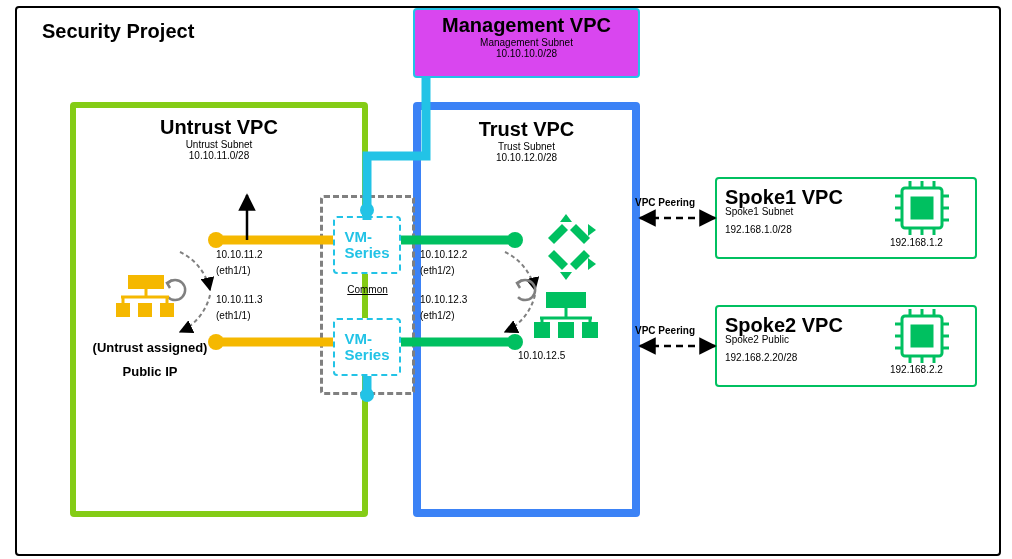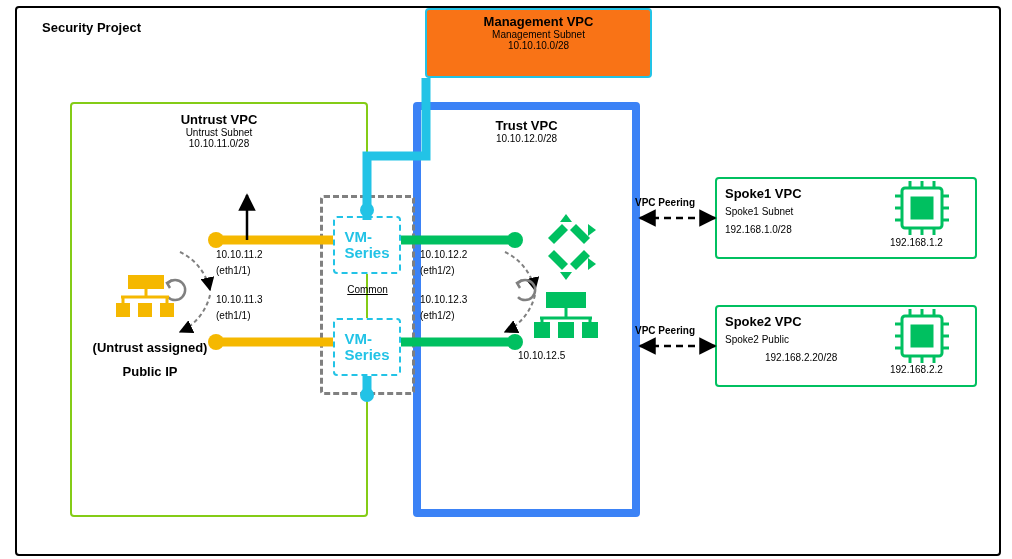--- a/index.html
+++ b/index.html
@@ -1,60 +1,61 @@
 <!DOCTYPE html>
 <html><head>
 <meta charset="utf-8">
 <style>
   html,body{margin:0;padding:0;}
   body{font-family:Arial,Helvetica,sans-serif;font-size:13px;color:#000;}
   .canvas{position:relative;width:1012px;height:559px;box-sizing:border-box;}
   .outer{position:absolute;left:15px;top:6px;width:982px;height:546px;border:2px solid #000;border-radius:4px;}
   .box{position:absolute;box-sizing:border-box;border-radius:4px;}
-  .title{font-weight:700;font-size:13px;}
+  .title{font-weight:700;font-size:20px;}
   .sub{font-size:10px;}
   .center{text-align:center;}
   .bold{font-weight:700;}
   svg{position:absolute;left:0;top:0;}
 </style>
 </head>
 <body>
 
 <div class="canvas">
   <div class="outer"></div>
 
   <div style="position:absolute;left:42px;top:20px;" class="title">Security Project</div>
 
-  <div class="box" style="left:413px;top:8px;width:227px;height:70px;border:2px solid #22c3e6;background:#f97316;margin-left:12px;">
+  <div class="box" style="left:413px;top:8px;width:227px;height:70px;border:2px solid #22c3e6;background:#d946ef;">
     <div class="center title" style="margin-top:4px;">Management VPC</div>
     <div class="center sub">Management Subnet</div>
     <div class="center sub">10.10.10.0/28</div>
   </div>
 
-  <div class="box" style="left:70px;top:102px;width:298px;height:415px;border:2px solid #84cc16;">
+  <div class="box" style="left:70px;top:102px;width:298px;height:415px;border:6px solid #84cc16;">
     <div class="center title" style="margin-top:8px;">Untrust VPC</div>
     <div class="center sub">Untrust Subnet</div>
     <div class="center sub">10.10.11.0/28</div>
   </div>
 
   <div class="box" style="left:413px;top:102px;width:227px;height:415px;border:8px solid #3b82f6;">
     <div class="center title" style="margin-top:8px;">Trust VPC</div>
+    <div class="center sub">Trust Subnet</div>
     <div class="center sub">10.10.12.0/28</div>
   </div>
 
   <div class="box" style="left:715px;top:177px;width:262px;height:82px;border:2px solid #00c060;"></div>
   <div style="position:absolute;left:725px;top:186px;" class="title">Spoke1 VPC</div>
   <div style="position:absolute;left:725px;top:206px;" class="sub">Spoke1 Subnet</div>
   <div style="position:absolute;left:725px;top:224px;" class="sub">192.168.1.0/28</div>
   <div style="position:absolute;left:890px;top:237px;" class="sub center">192.168.1.2</div>
 
   <div class="box" style="left:715px;top:305px;width:262px;height:82px;border:2px solid #00c060;"></div>
   <div style="position:absolute;left:725px;top:314px;" class="title">Spoke2 VPC</div>
   <div style="position:absolute;left:725px;top:334px;" class="sub">Spoke2 Public</div>
-  <div style="position:absolute;left:765px;top:352px;" class="sub">192.168.2.20/28</div>
+  <div style="position:absolute;left:725px;top:352px;" class="sub">192.168.2.20/28</div>
   <div style="position:absolute;left:890px;top:364px;" class="sub center">192.168.2.2</div>
 
   <div class="box" style="left:320px;top:195px;width:95px;height:200px;border:3px dashed #808080;"></div>
   <div style="position:absolute;left:320px;top:284px;width:95px;text-decoration:underline;" class="center sub">Common</div>
 
   <div class="box" style="left:333px;top:216px;width:68px;height:58px;border:2px dashed #22c3e6;background:#fff;display:flex;align-items:center;justify-content:center;white-space:pre;color:#22c3e6;font-size:15px;font-weight:600;line-height:1.1;">VM-
 Series</div>
   <div class="box" style="left:333px;top:318px;width:68px;height:58px;border:2px dashed #22c3e6;background:#fff;display:flex;align-items:center;justify-content:center;white-space:pre;color:#22c3e6;font-size:15px;font-weight:600;line-height:1.1;">VM-
 Series</div>
 

